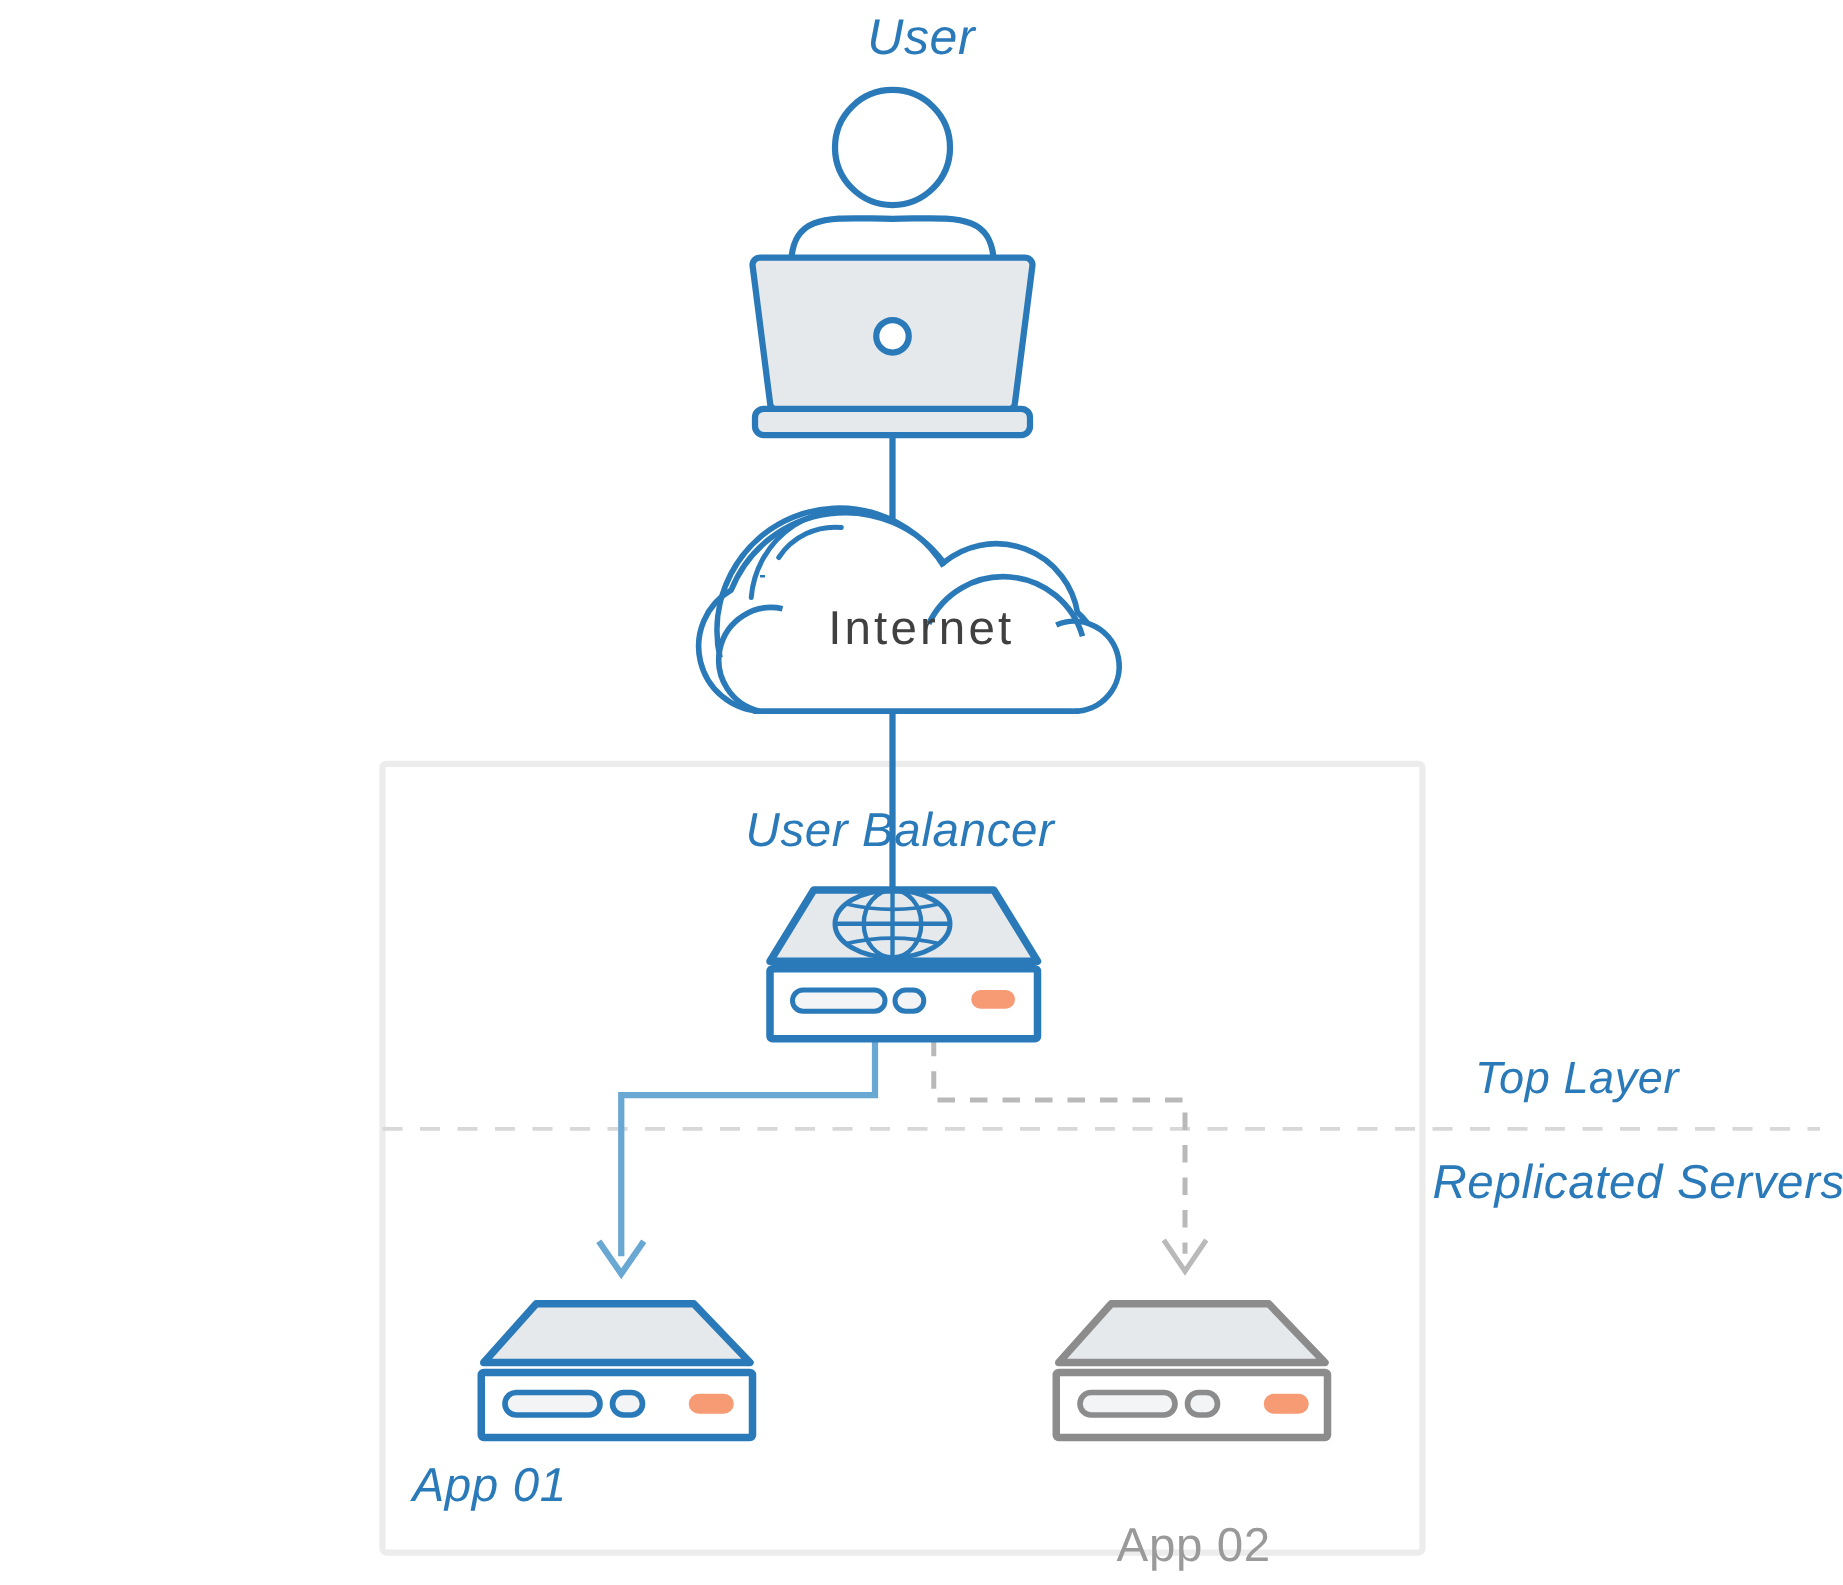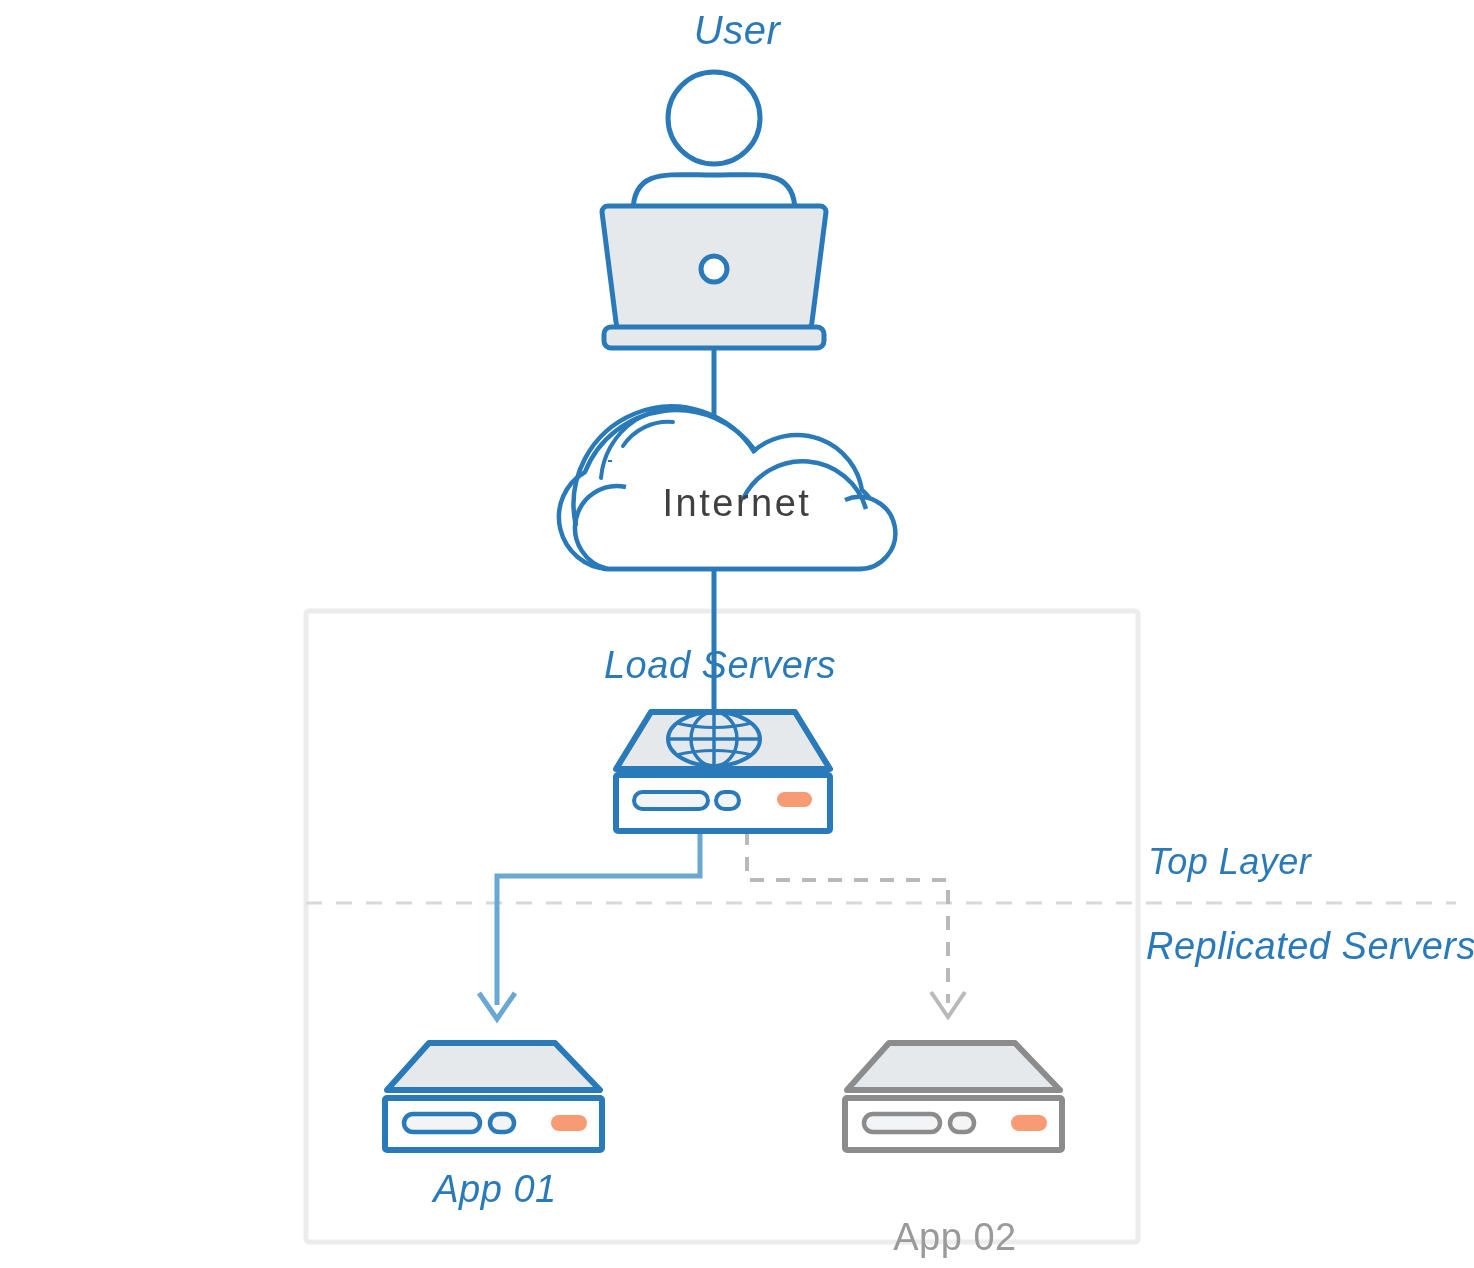--- a/index.html
+++ b/index.html
@@ -51,30 +51,29 @@
     text-align: center;
     font-size: 38px;
   }
   #label-replicated {
     left: 0; top: 925px; width: 1440px;
     text-align: right;
     font-size: 38px;
     padding-left: 36px;
   }
   #label-top-layer {
-    left: 1148px; top: 841px;
+    left: 1180px; top: 841px;
     font-size: 36px;
   }
   #label-bottom-layer {
     left: 1180px; top: 923px;
     font-size: 36px;
   }
   #label-app01 {
     left: 330px; top: 1168px; width: 330px;
-    text-align: center;
     font-size: 38px;
   }
   #label-app02 {
     left: 790px; top: 1168px; width: 330px;
     text-align: center;
     font-size: 38px;
     margin-top: 48px;
   }
 </style>
 </head>
@@ -173,21 +172,21 @@
       <rect x="950" y="1114" width="24" height="18" rx="9" ry="9" fill="#f2f4f6" stroke="#8c8c8c" stroke-width="4.5"></rect>
       <rect x="1011" y="1115" width="36" height="16" rx="8" ry="8" fill="#f79b74"></rect>
     </g>
 
   </svg>
 
   <div class="lbl lbl-blue" id="label-user">User</div>
 
   <div class="lbl" id="label-internet">Internet</div>
 
-  <div class="lbl lbl-blue" id="label-load-balancer">Load Servers</div>
+  <div class="lbl lbl-blue" id="label-load-balancer">User Balancer</div>
 
   <div class="lbl lbl-blue" id="label-replicated">Replicated Servers</div>
 
   <div class="lbl lbl-blue" id="label-top-layer">Top Layer</div>
 
 
   <div class="lbl lbl-blue" id="label-app01">App 01</div>
 
   <div class="lbl lbl-gray" id="label-app02">App 02</div>
 

